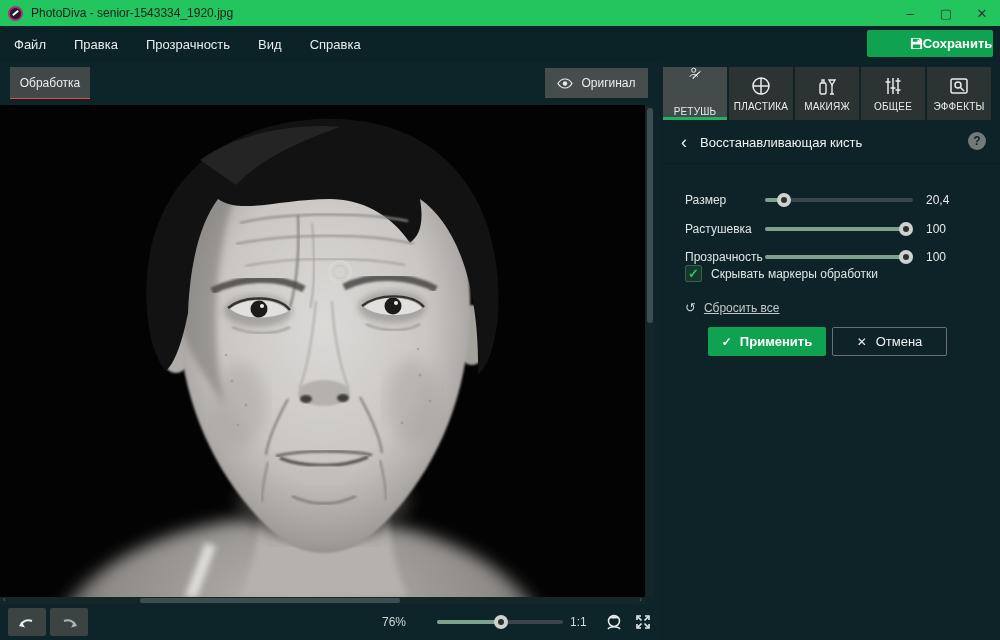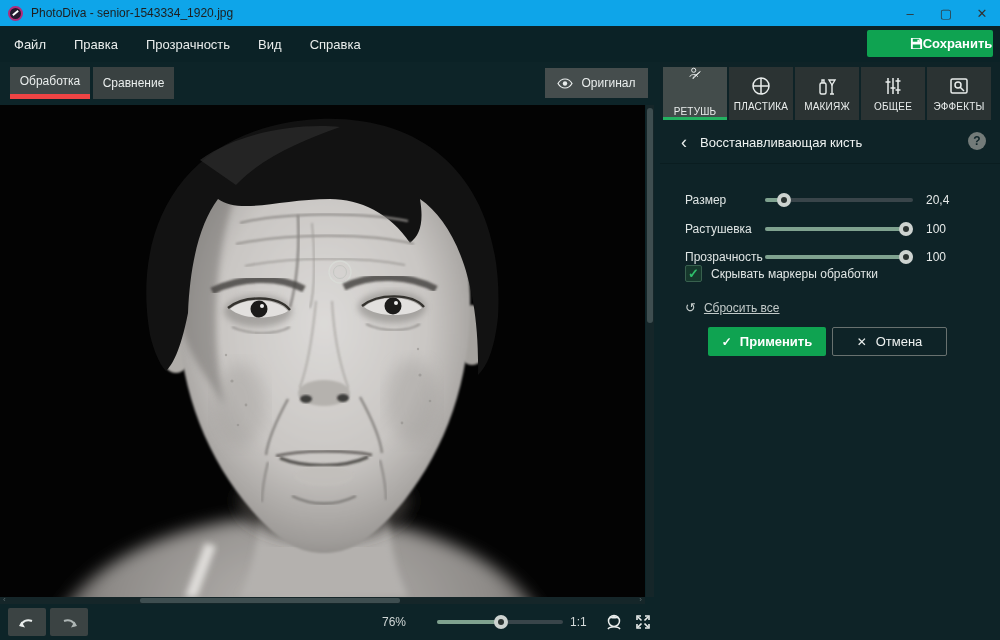--- a/index.html
+++ b/index.html
@@ -1,37 +1,37 @@
 <!DOCTYPE html>
 <html><head>
 <meta charset="utf-8">
 <style>
   * { margin:0; padding:0; box-sizing:border-box; }
   html,body { width:1000px; height:640px; overflow:hidden; }
   body { font-family:"Liberation Sans", sans-serif; background:#0c2226; position:relative; }
 
   
-  .titlebar { position:absolute; left:0; top:0; width:1000px; height:26px; background:#0ea5e9; display:flex; align-items:center; }
+  .titlebar { position:absolute; left:0; top:0; width:1000px; height:26px; background:#22c55e; display:flex; align-items:center; }
   .logo { width:15px; height:15px; margin-left:8px; border-radius:50%; border:2px solid #b12d7c; background:#241a2f; position:relative; flex:none; }
   .logo::after { content:""; position:absolute; left:2px; top:4px; width:7px; height:2px; background:#fff; transform:rotate(-40deg); }
   .win-title { font-size:12px; color:#1e1e1e; margin-left:8px; }
   .win-controls { margin-left:auto; display:flex; height:26px; }
   .win-btn { width:36px; height:26px; display:flex; align-items:center; justify-content:center; font-size:13px; color:#333; cursor:default; }
 
   
   .menubar { position:absolute; left:0; top:26px; width:1000px; height:36px; background:#0b2226; display:flex; align-items:center; }
   .menu-item { color:#e9edec; font-size:13px; padding:0 14px; height:36px; display:flex; align-items:center; }
   .menu-item:first-child { padding-left:14px; }
   .save-btn { position:absolute; right:7px; top:4px; width:126px; height:27px; background:#0fa351; border-radius:2px; display:flex; align-items:center; justify-content:center; color:#fff; font-size:13px; font-weight:bold;padding-left:42px; }
 
   
   .left-area { position:absolute; left:0; top:62px; width:660px; height:578px; background:#0d2428; }
   .view-tabs { position:absolute; left:0; top:0; width:660px; height:43px; }
   .vtab { position:absolute; top:5px; height:32px; display:flex; align-items:center; justify-content:center; font-size:12px; color:#e9edec; background:#394141; }
-  .vtab.active { background:#404848; border-bottom:5px solid #ef4444; }
+  .vtab.active { background:#404848; border-bottom:1px solid #ef4444; }
   .vtab1 { left:10px; width:80px; }
   .vtab2 { left:93px; width:81px; }
   .orig-btn { position:absolute; left:545px; top:6px; width:103px; height:30px; background:#454d4d; display:flex; align-items:center; justify-content:center; gap:8px; color:#e9edec; font-size:12px; }
 
   .canvas { position:absolute; left:0; top:43px; width:645px; height:492px; background:#030303; }
 
   .vscroll { position:absolute; left:646px; top:43px; width:8px; height:492px; background:#152629; }
   .vscroll-thumb { position:absolute; left:1px; top:3px; width:6px; height:215px; background:#3e4e50; border-radius:3px; }
 
   .hscroll { position:absolute; left:0; top:535px; width:645px; height:7px; background:#152629; }
@@ -110,21 +110,20 @@
         <path fill="#fff" d="M1 1h10l2 2v10H1V1zm2 1v3h7V2H3zm0 6v4h8V8H3zm5-5h1.6v2H8V3z"></path>
       </svg>
     <span>Сохранить</span>
   </div>
 </div>
 
 <div class="left-area">
 
   <div class="view-tabs">
     <div class="vtab vtab1 active">Обработка</div>
-    <div class="vtab vtab2">Сравнение</div>
     <div class="orig-btn">
       <svg class="icon-svg" width="16" height="11" viewBox="0 0 16 11">
           <path fill="none" stroke="#e9edec" stroke-width="1.2" d="M1 5.5C3 2 5.5 1 8 1s5 1 7 4.5C13 9 10.5 10 8 10S3 9 1 5.5z"></path>
           <circle cx="8" cy="5.5" r="2.2" fill="#e9edec"></circle>
         </svg>
       <span>Оригинал</span>
     </div>
   </div>
 
   <div class="canvas">

